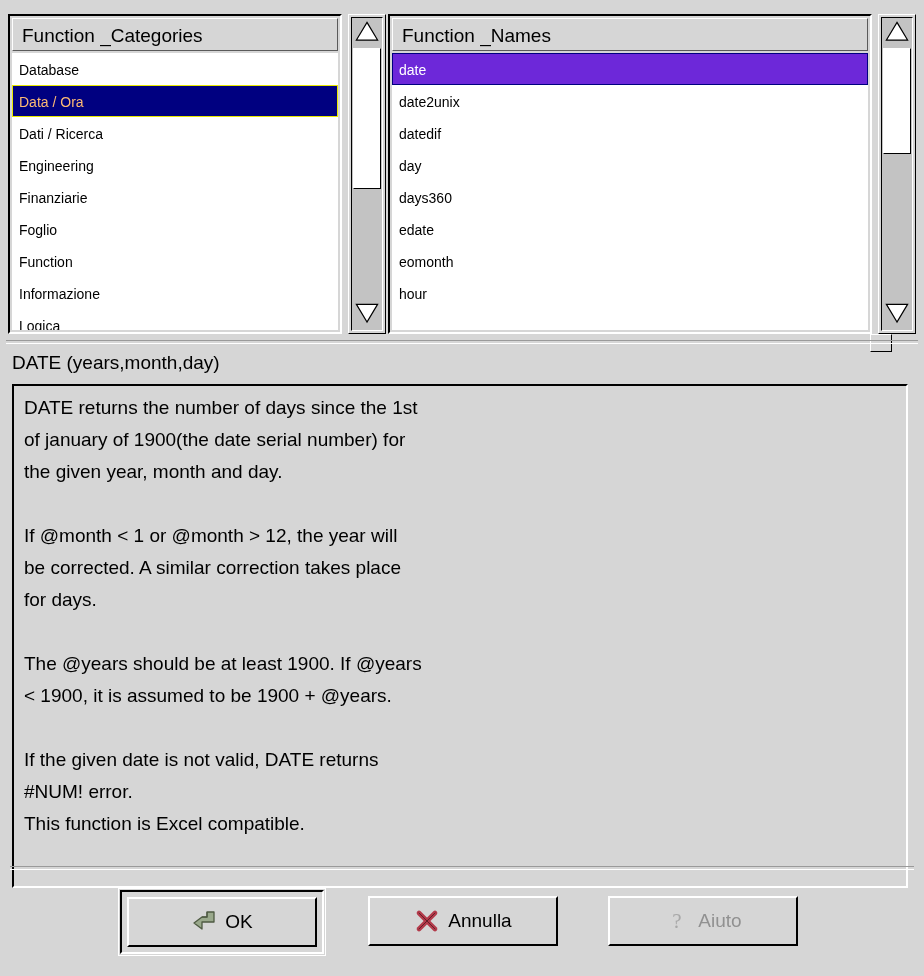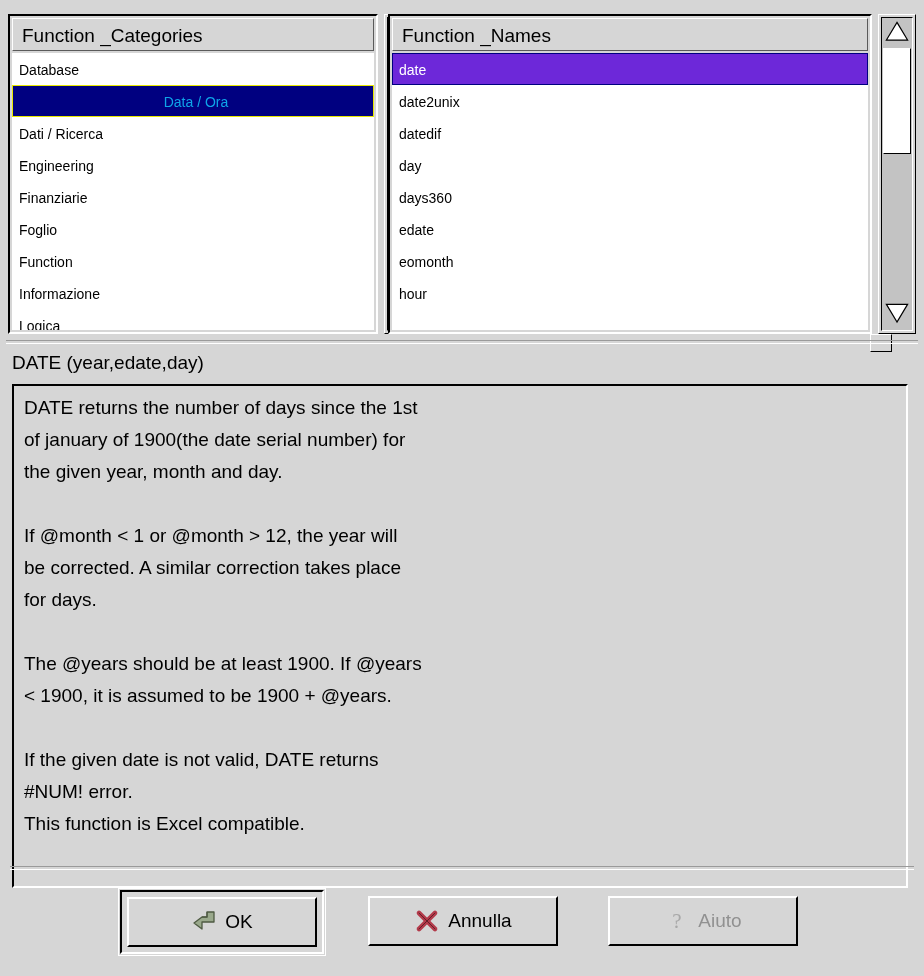--- a/index.html
+++ b/index.html
@@ -33,21 +33,21 @@
     left: 0; top: 0;
     width: 924px;
     height: 348px;
   }
 
   .list-block {
     position: absolute;
     top: 14px;
     height: 320px;
   }
-  #categories-block { left: 8px;  width: 378px; padding-left: 36px; }
+  #categories-block { left: 8px;  width: 378px; }
   #names-block      { left: 388px; width: 528px; }
 
   .list-frame {
     position: absolute;
     left: 0; top: 0;
     bottom: 0;
     right: 44px;
     background: #d6d6d6;
     box-sizing: border-box;
     border-top: 2px solid #000000;
@@ -89,23 +89,22 @@
     line-height: 32px;
     padding-left: 6px;
     font-size: 14px;
     white-space: nowrap;
     color: #000000;
     box-sizing: border-box;
     border: 1px solid transparent;
   }
   .list-row.selected {
     background: #000080;
-    color: #0ea5e9;
+    color: #fdba74;
     border: 1px solid #e8e800;
-    text-align: center;
   }
   .list-row.selected-plain {
     background: #6d28d9;
     color: #ffffff;
     border: 1px solid #000080;
   }
 
   
   .vscroll {
     position: absolute;
@@ -353,21 +352,21 @@
             </svg>
           </div>
         </div>
       </div>
     </div>
   </div>
 
   <div id="pane-grip"></div>
   <div id="pane-divider"></div>
 
-  <div id="signature">DATE (year,edate,day)</div>
+  <div id="signature">DATE (years,month,day)</div>
 
   <div id="desc-frame">
     <div id="desc-text">DATE returns the number of days since the 1st
 of january of 1900(the date serial number) for
 the given year, month and day.
 
 If @month &lt; 1 or @month &gt; 12, the year will
 be corrected. A similar correction takes place
 for days.
 

